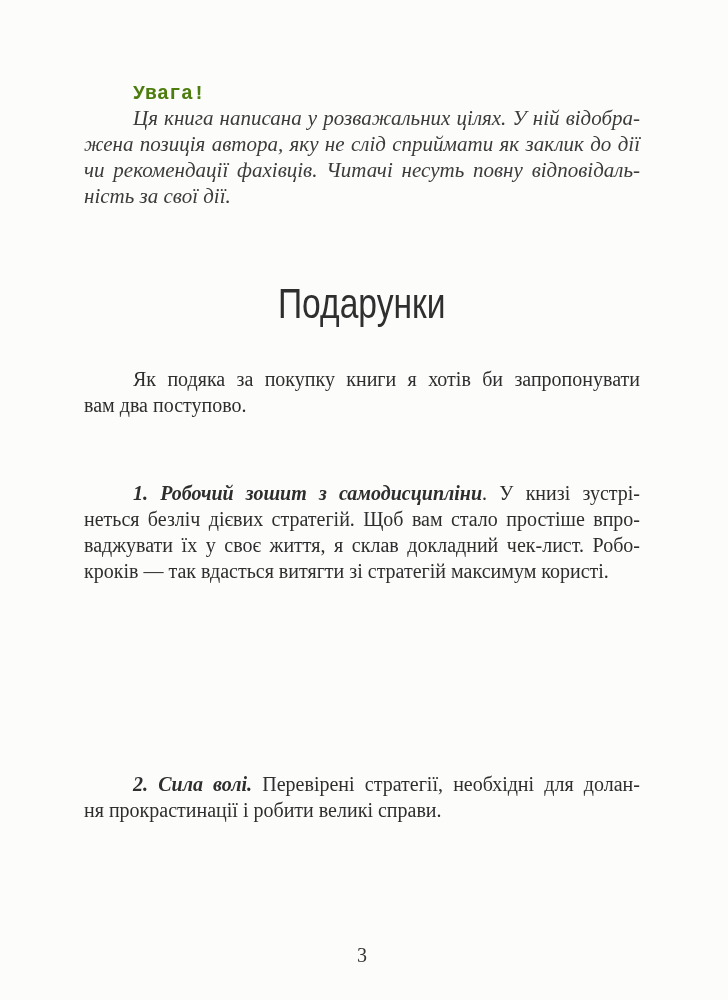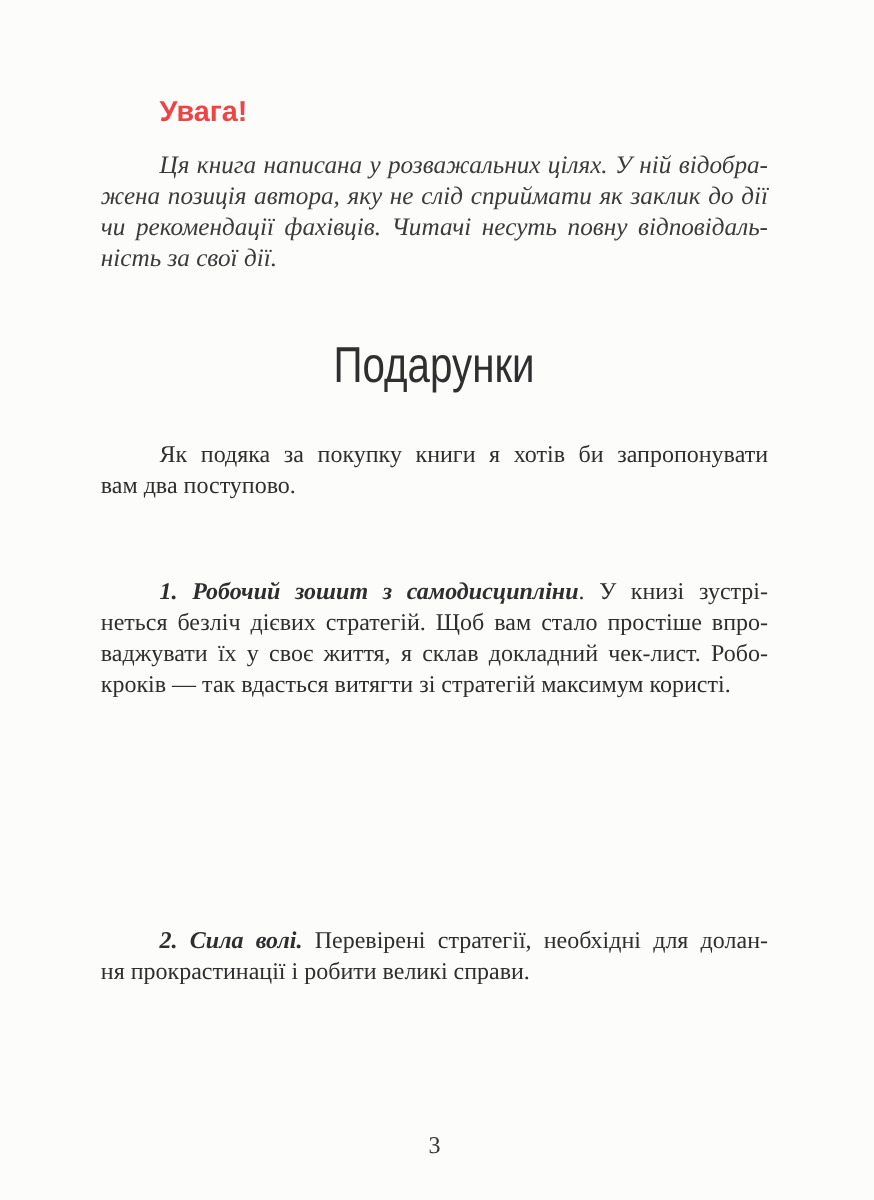--- a/index.html
+++ b/index.html
@@ -17,29 +17,29 @@
     overflow: hidden;
     color: #2e2e2e;
   }
   .block {
     position: absolute;
     left: 84px;
     width: 556px;
   }
   .notice-title {
     top: 82px;
-    font-family: Liberation Sans, sans-serif;
+    font-family: Liberation Mono, monospace;
     font-weight: 700;
-    font-size: 24px;
+    font-size: 20px;
     line-height: 24px;
     text-indent: 49px;
-    color: #ef4444;
+    color: #4d7c0f;
   }
   .intro {
-    top: 124px;
+    top: 105px;
     font-style: italic;
     font-size: 21px;
     line-height: 26px;
     color: #3b3b3b;
   }
   .chapter-heading {
     top: 281px;
     text-align: center;
     font-family: "Liberation Sans", sans-serif;
     font-weight: 400;

